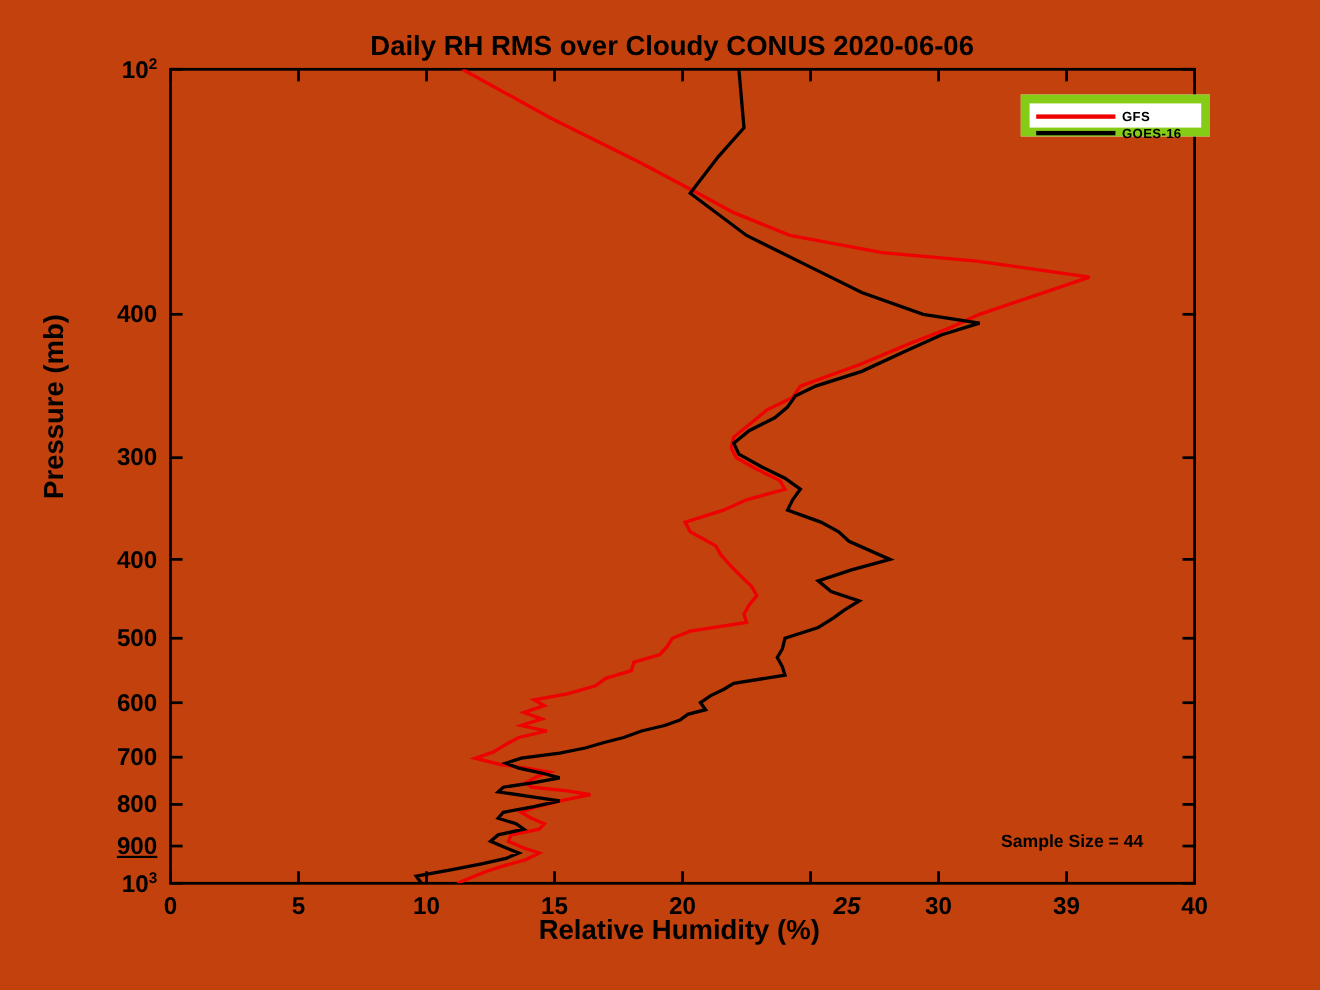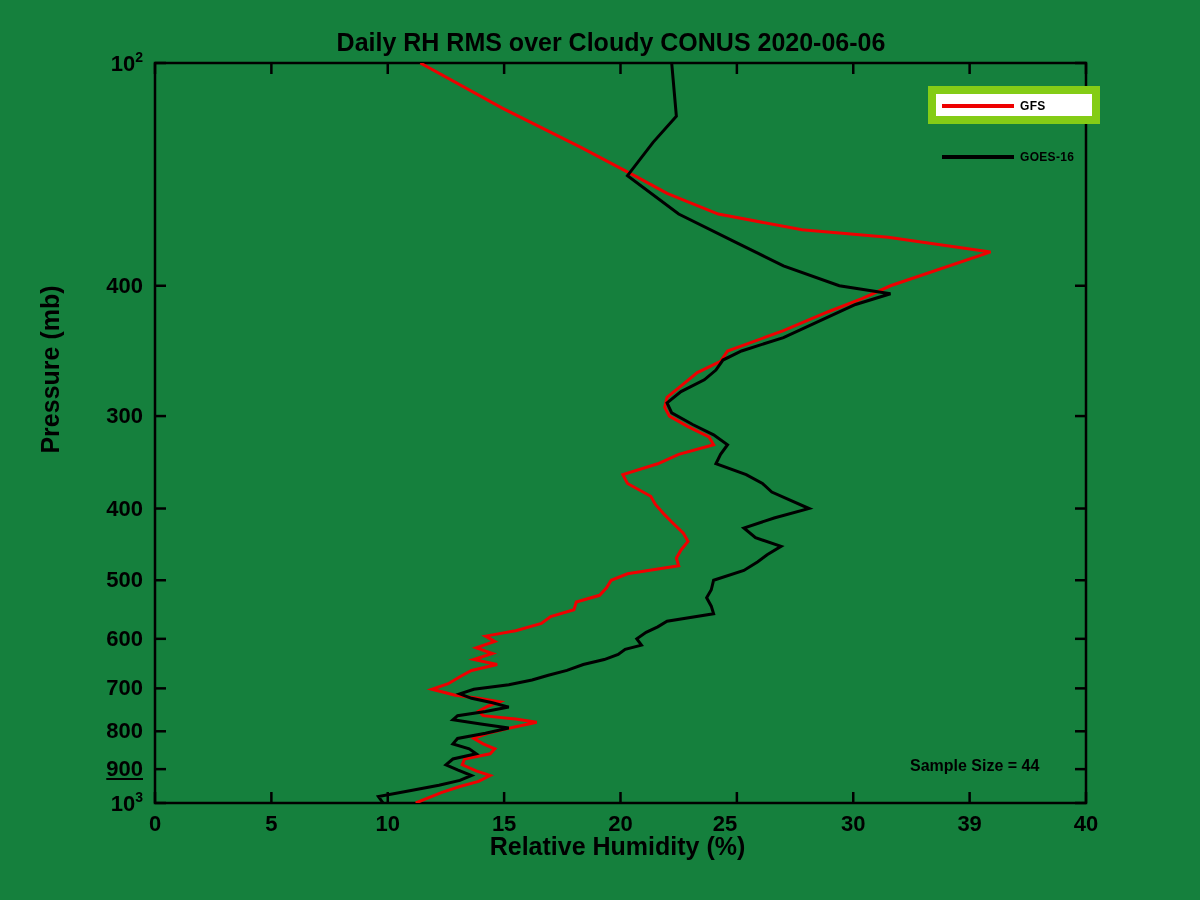--- a/index.html
+++ b/index.html
@@ -10,21 +10,21 @@
   body {
     width: 1200px;
     height: 900px;
     font-family: "Liberation Sans", sans-serif;
     overflow: hidden;
   }
   #figure {
     position: relative;
     width: 1200px;
     height: 900px;
-    background: #15803d;
+    background: #c2410c;
   }
   #plot-svg {
     position: absolute;
     left: 0;
     top: 0;
   }
   .chart-title {
     position: absolute;
     left: 0;
     top: 28px;
@@ -90,21 +90,21 @@
     background: #ffffff;
     box-sizing: border-box;
   }
   .legend-row {
     position: absolute;
     display: flex;
     align-items: center;
     height: 15px;
   }
   .legend-row.r0 { left: 6px; top: 4px; }
-  .legend-row.r1 { left: 6px; top: 19px; margin-top: 36px; }
+  .legend-row.r1 { left: 6px; top: 19px; }
   .legend-swatch {
     width: 72px;
     height: 4px;
     margin-right: 6px;
   }
   .legend-text {
     font-size: 12px;
     font-weight: bold;
     color: #000000;
     line-height: 12px;
@@ -190,21 +190,21 @@
       <div class="tick-label tick-y" style="right: 1057px; top: 638.832px;">600</div>
       <div class="tick-label tick-y" style="right: 1057px; top: 688.373px;">700</div>
       <div class="tick-label tick-y" style="right: 1057px; top: 731.287px;">800</div>
       <div class="tick-label tick-y" style="right: 1057px; top: 769.139px; text-decoration: underline;">900</div>
       <div class="tick-label tick-y" style="right: 1057px; top: 803px;">10<sup>3</sup></div>
       <div class="tick-label tick-x" style="left: 155px; top: 811px;">0</div>
       <div class="tick-label tick-x" style="left: 271.375px; top: 811px;">5</div>
       <div class="tick-label tick-x" style="left: 387.75px; top: 811px;">10</div>
       <div class="tick-label tick-x" style="left: 504.125px; top: 811px;">15</div>
       <div class="tick-label tick-x" style="left: 620.5px; top: 811px;">20</div>
-      <div class="tick-label tick-x" style="left: 725px; top: 811px;">25</div>
+      <div class="tick-label tick-x" style="left: 770px; top: 811px; font-style: italic;">25</div>
       <div class="tick-label tick-x" style="left: 853.25px; top: 811px;">30</div>
       <div class="tick-label tick-x" style="left: 969.625px; top: 811px;">39</div>
       <div class="tick-label tick-x" style="left: 1086px; top: 811px;">40</div>
     </div>
 
   <div class="legend-box">
     <div class="legend-row r0">
       <span class="legend-swatch" style="background: rgb(238, 0, 0);"></span>
       <span class="legend-text">GFS</span>
     </div>

